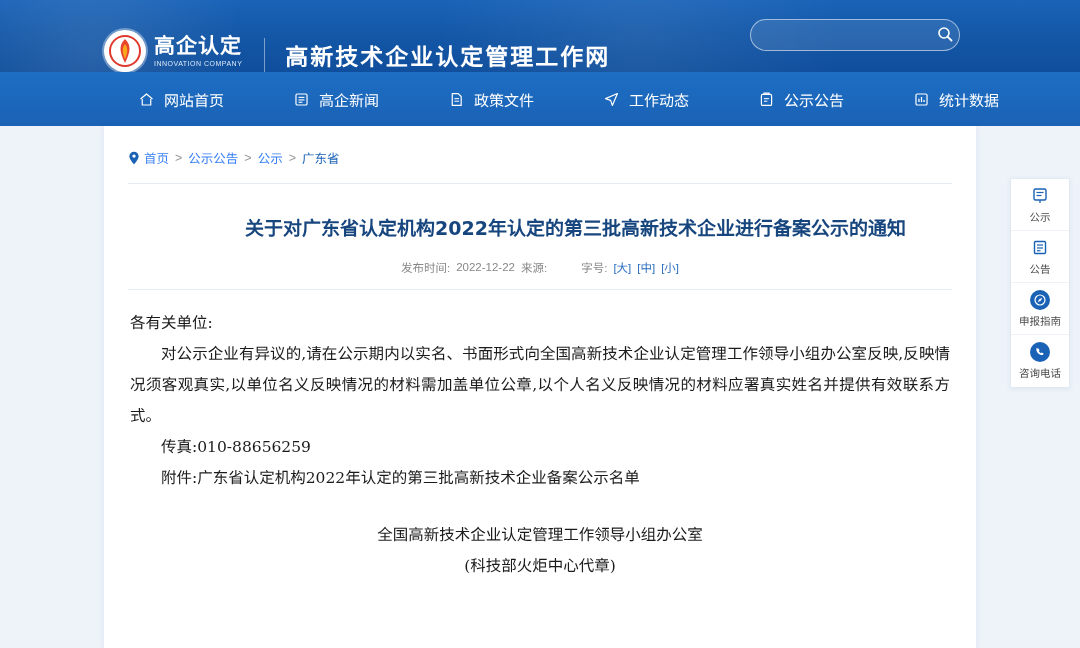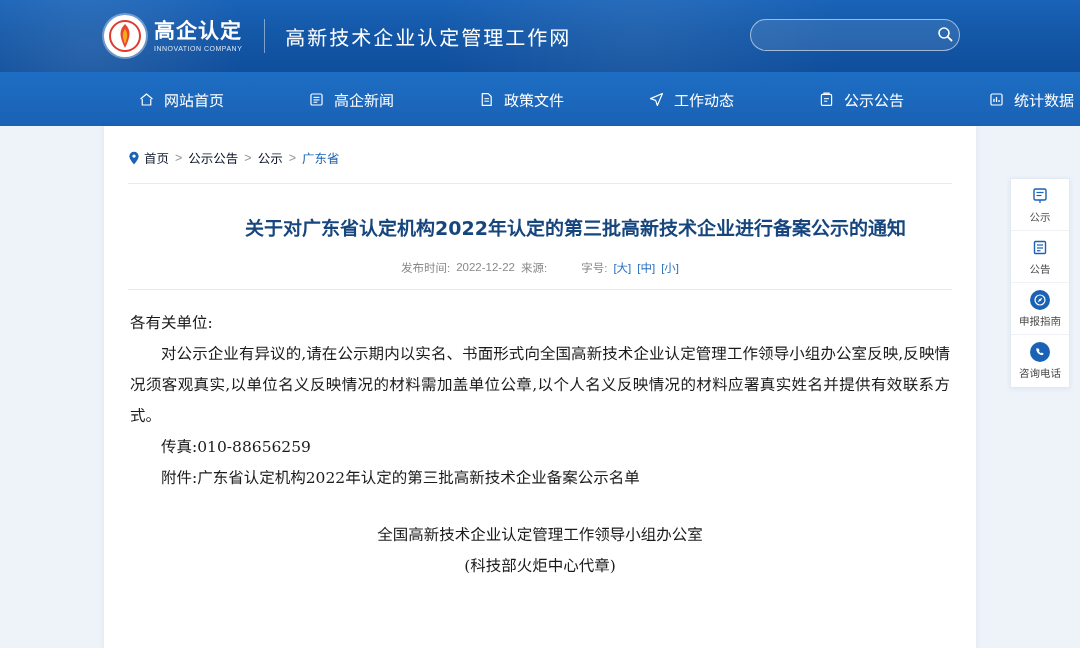--- a/index.html
+++ b/index.html
@@ -34,21 +34,21 @@
     content: "";
     position: absolute;
     right: 180px; top: -90px;
     width: 520px; height: 260px;
     border-radius: 50%;
     background: radial-gradient(circle at 50% 50%, rgba(255,255,255,0.07), rgba(255,255,255,0) 70%);
   }
   .header-inner {
     position: relative;
     width: 1080px; height: 72px;
-    display: flex; align-items: center;
+    display: flex; align-items: flex-end;
     padding-left: 104px;
     z-index: 2;
   }
   .logo-wrap { display: flex; align-items: center; gap: 8px; }
   .logo-mark {
     width: 42px; height: 42px; border-radius: 50%;
     background: #ffffff;
     display: flex; align-items: center; justify-content: center;
     position: relative;
     box-shadow: 0 0 0 2px rgba(255,255,255,0.35);
@@ -60,21 +60,21 @@
   }
   .logo-sub {
     font-size: 7px; color: #dbe8f8; letter-spacing: 0.5px; margin-top: 4px;
   }
   .divider-v {
     width: 1px; height: 34px;
     background: rgba(255,255,255,0.45);
     margin: 0 20px 0 22px;
   }
   .site-title {
-    font-size: 20px; font-weight: normal; color: #ffffff;
+    font-size: 23px; font-weight: bold; color: #ffffff;
     letter-spacing: 2px;
     font-family: "DejaVu Sans", "Liberation Sans", sans-serif;
   }
   .search-box {
     position: absolute;
     right: 120px; top: 19px;
     width: 210px; height: 32px;
     border: 1px solid rgba(255,255,255,0.55);
     border-radius: 16px;
     background: rgba(255,255,255,0.10);
@@ -94,21 +94,21 @@
     display: flex; align-items: center; justify-content: center;
   }
 
   
   .nav {
     height: 54px;
     background: linear-gradient(180deg, #1d6ec4 0%, #1a62b5 100%);
     display: flex; align-items: center;
     padding: 0 104px;
   }
-  .nav-list { display: flex; gap: 16px; width: 100%; }
+  .nav-list { display: flex; gap: 1px; width: 100%; }
   .nav-item {
     display: flex; align-items: center; gap: 9px;
     color: #ffffff; font-size: 15px;
     padding: 0 34px;
     height: 54px;
     cursor: pointer;
     white-space: nowrap;
   }
   .nav-item .nav-ico { display: flex; align-items: center; }
 
@@ -126,21 +126,21 @@
     height: 522px;
     background: #ffffff;
     box-shadow: 0 1px 6px rgba(20,60,120,0.08);
   }
   .breadcrumb {
     display: flex; align-items: center; gap: 4px;
     padding: 22px 24px 0 24px;
     font-size: 12.5px; color: #555;
   }
   .breadcrumb .pin { color: #1a62b5; display: flex; align-items: center; }
-  .breadcrumb a { color: #0f172a; text-decoration: none; cursor: pointer; text-align: center; }
+  .breadcrumb a { color: #3b82f6; text-decoration: none; cursor: pointer; text-align: center; }
   .breadcrumb .sep { color: #999; margin: 0 2px; }
   .breadcrumb .crumb-current { color: #1a62b5; cursor: pointer; }
   .hr {
     margin: 16px 24px 0 24px;
     border-top: 1px solid #e6ebf2;
   }
 
   .doc-title {
     text-align: right;
     font-size: 19px; font-weight: bold; color: #17467e;

